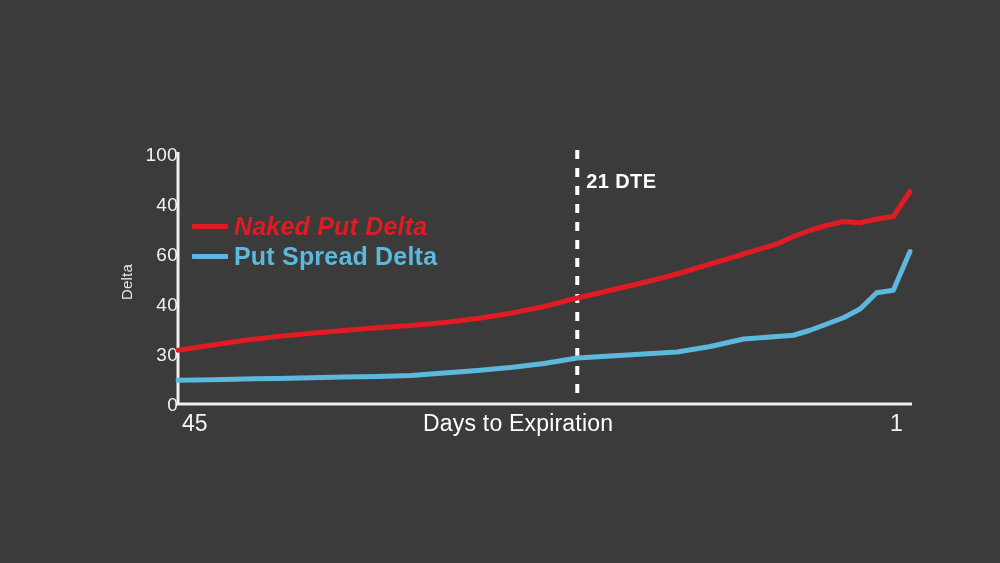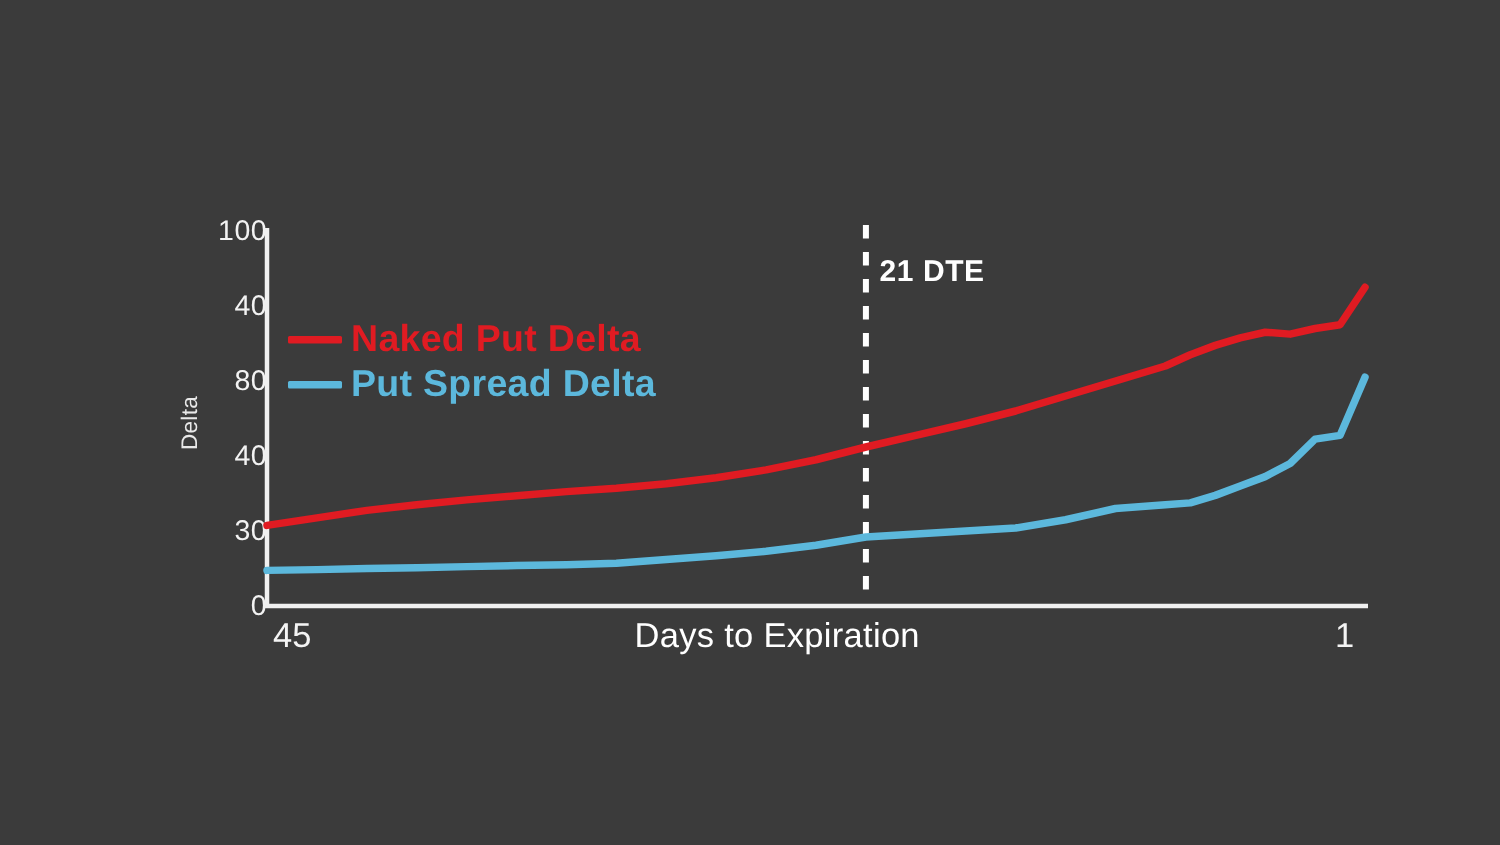--- a/index.html
+++ b/index.html
@@ -84,34 +84,34 @@
     letter-spacing: 0.2px;
   }
 </style>
 </head>
 <body style="background: rgb(59, 59, 59);">
 
 <div id="stage">
 
   <div class="ytick-label" style="left:132px; top:144px;">100</div>
   <div class="ytick-label" style="left:132px; top:194px;">40</div>
-  <div class="ytick-label" style="left:132px; top:244px;">80</div>
+  <div class="ytick-label" style="left:132px; top:244px;">60</div>
   <div class="ytick-label" style="left:132px; top:294px;">40</div>
   <div class="ytick-label" style="left:132px; top:344px;">30</div>
   <div class="ytick-label" style="left:132px; top:394px;">0</div>
 
   <div class="axis-title-y" style="left:118px; top:300px;">Delta</div>
 
   <div class="xtick-label" style="left:182px; top:410px;">45</div>
   <div class="axis-title-x" style="left:423px; top:410px;">Days to Expiration</div>
   <div class="xtick-label" style="left:890px; top:410px;">1</div>
 
   <div class="annotation-label" style="left: 586.273px; top: 170px;">21 DTE</div>
 
-  <div class="legend-row" style="left:192px; top:212px;">
+  <div class="legend-row" style="left:192px; top:212px;font-style:italic;">
     <span class="legend-swatch" id="sw0" style="background: rgb(224, 27, 34);"></span>
     <span class="legend-text" id="lt0" style="color: rgb(224, 27, 34);">Naked Put Delta</span>
   </div>
   <div class="legend-row" style="left:192px; top:242px;text-align:right;">
     <span class="legend-swatch" id="sw1" style="background: rgb(92, 184, 220);"></span>
     <span class="legend-text" id="lt1" style="color: rgb(92, 184, 220);">Put Spread Delta</span>
   </div>
 
   <svg class="chart-svg" viewBox="0 0 1000 563">
 

